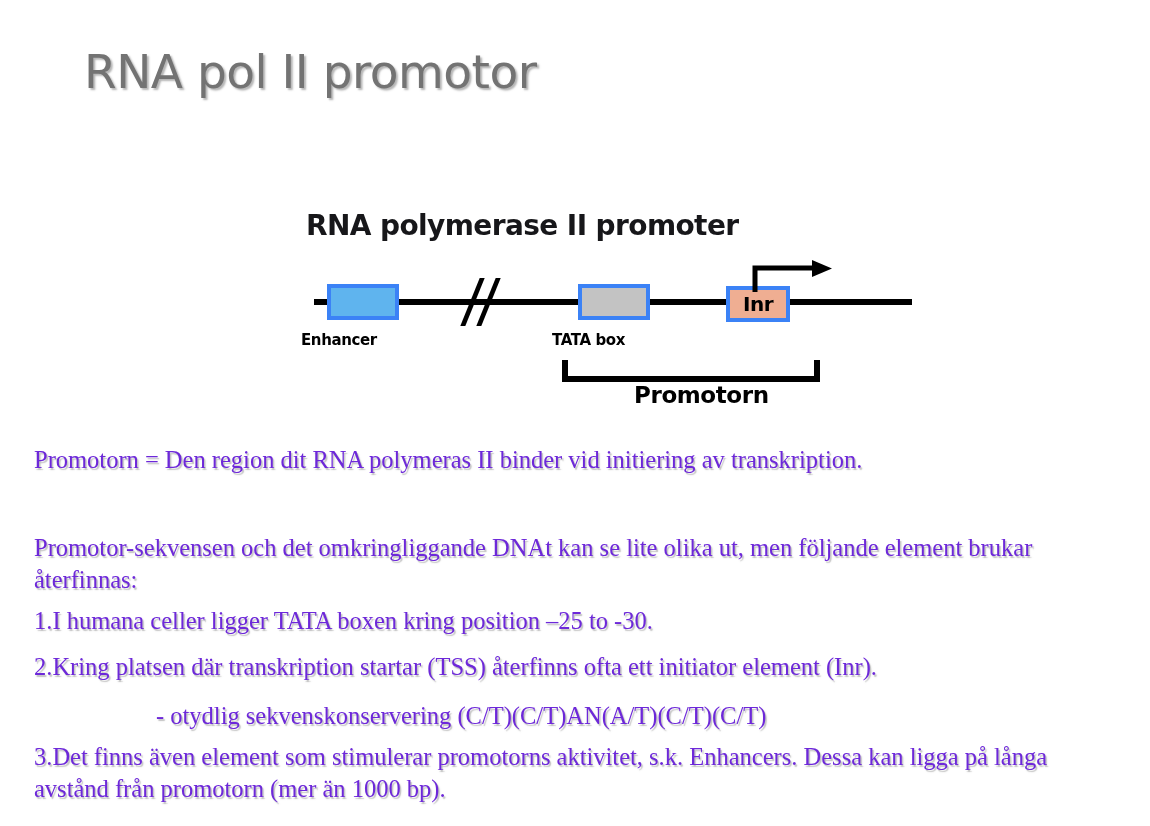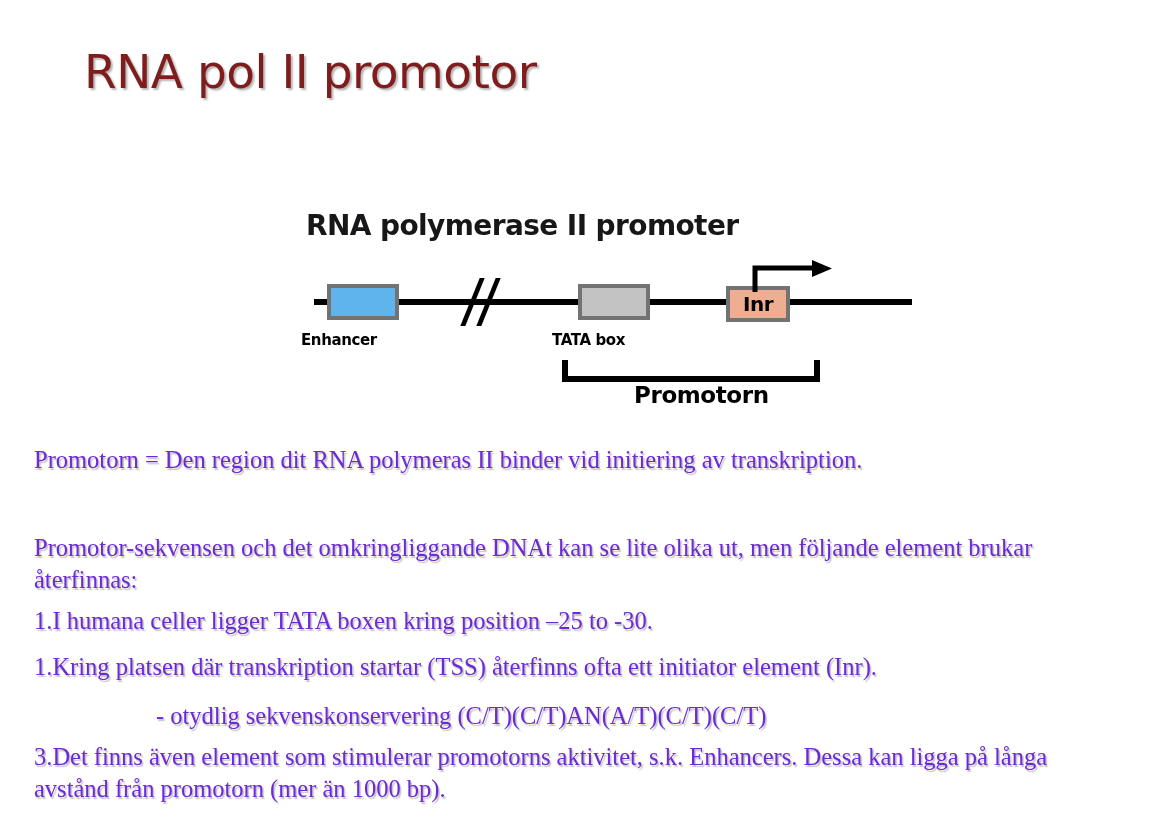--- a/index.html
+++ b/index.html
@@ -18,21 +18,21 @@
 
   
   .slide-title {
     position: absolute;
     left: 84px;
     top: 44px;
     font-family: "DejaVu Sans", "Liberation Sans", sans-serif;
     font-size: 47px;
     font-weight: 400;
     letter-spacing: -0.5px;
-    color: #7f1d1d;
+    color: #737373;
     text-shadow: 2px 2px 2px rgba(120,120,120,0.55);
     white-space: nowrap;
   }
 
   
   .figure {
     position: absolute;
     left: 0;
     top: 0;
     width: 1124px;
@@ -57,21 +57,21 @@
     left: 282px;
     top: 299px;
     width: 598px;
     height: 6px;
     background: #000000;
   }
 
   
   .elem-box {
     position: absolute;
-    border: 4px solid #737373;
+    border: 4px solid #3b82f6;
     box-sizing: border-box;
   }
   .box-enhancer {
     left: 295px;
     top: 284px;
     width: 72px;
     height: 36px;
     background: #5FB4EE;
   }
   .box-tata {
@@ -245,18 +245,18 @@
 </div>
 
 <div class="body-text">
 
   <p class="para p-def">Promotorn = Den region dit RNA polymeras II binder vid initiering av transkription.</p>
 
   <p class="para p-intro">Promotor-sekvensen och det omkringliggande DNAt kan se lite olika ut, men följande element brukar återfinnas:</p>
 
   <p class="para p-item1">1.I humana celler ligger TATA boxen kring position  –25 to -30.</p>
 
-  <p class="para p-item2">1.Kring platsen där transkription startar (TSS) återfinns ofta ett initiator element (Inr).</p>
+  <p class="para p-item2">2.Kring platsen där transkription startar (TSS) återfinns ofta ett initiator element (Inr).</p>
 
   <p class="para p-sub">- otydlig sekvenskonservering (C/T)(C/T)AN(A/T)(C/T)(C/T)</p>
 
   <p class="para p-item3">3.Det finns även element som stimulerar promotorns aktivitet, s.k. Enhancers. Dessa kan ligga på långa avstånd från promotorn (mer än 1000 bp).</p>
 </div>
 
 </body></html>

